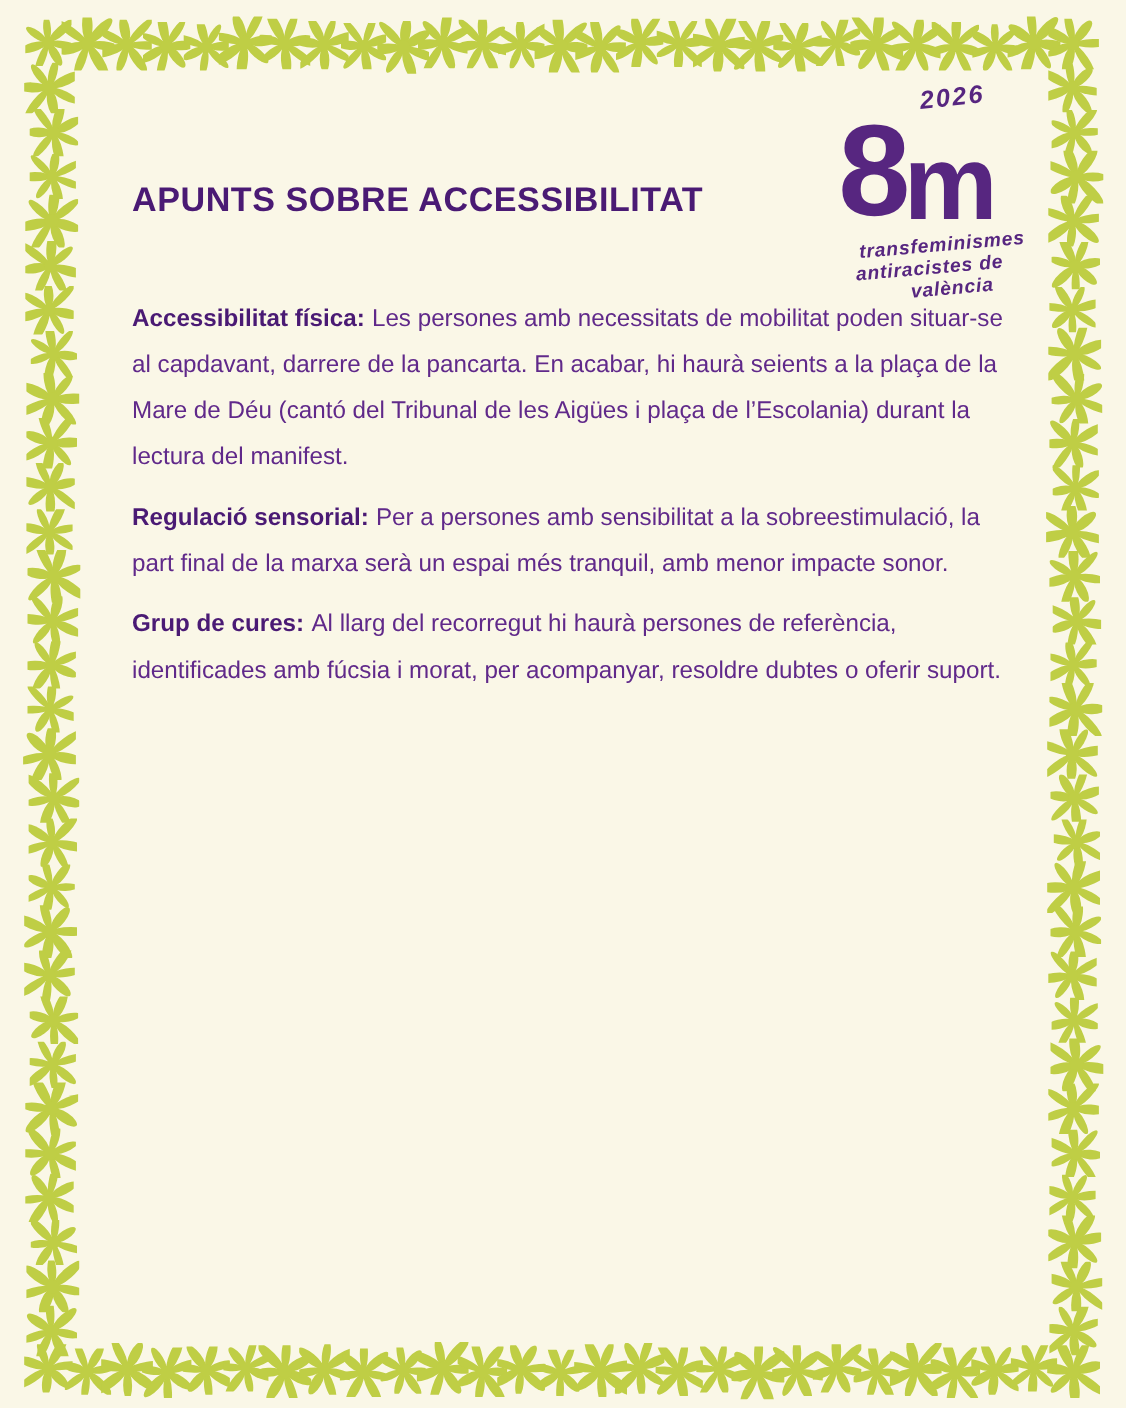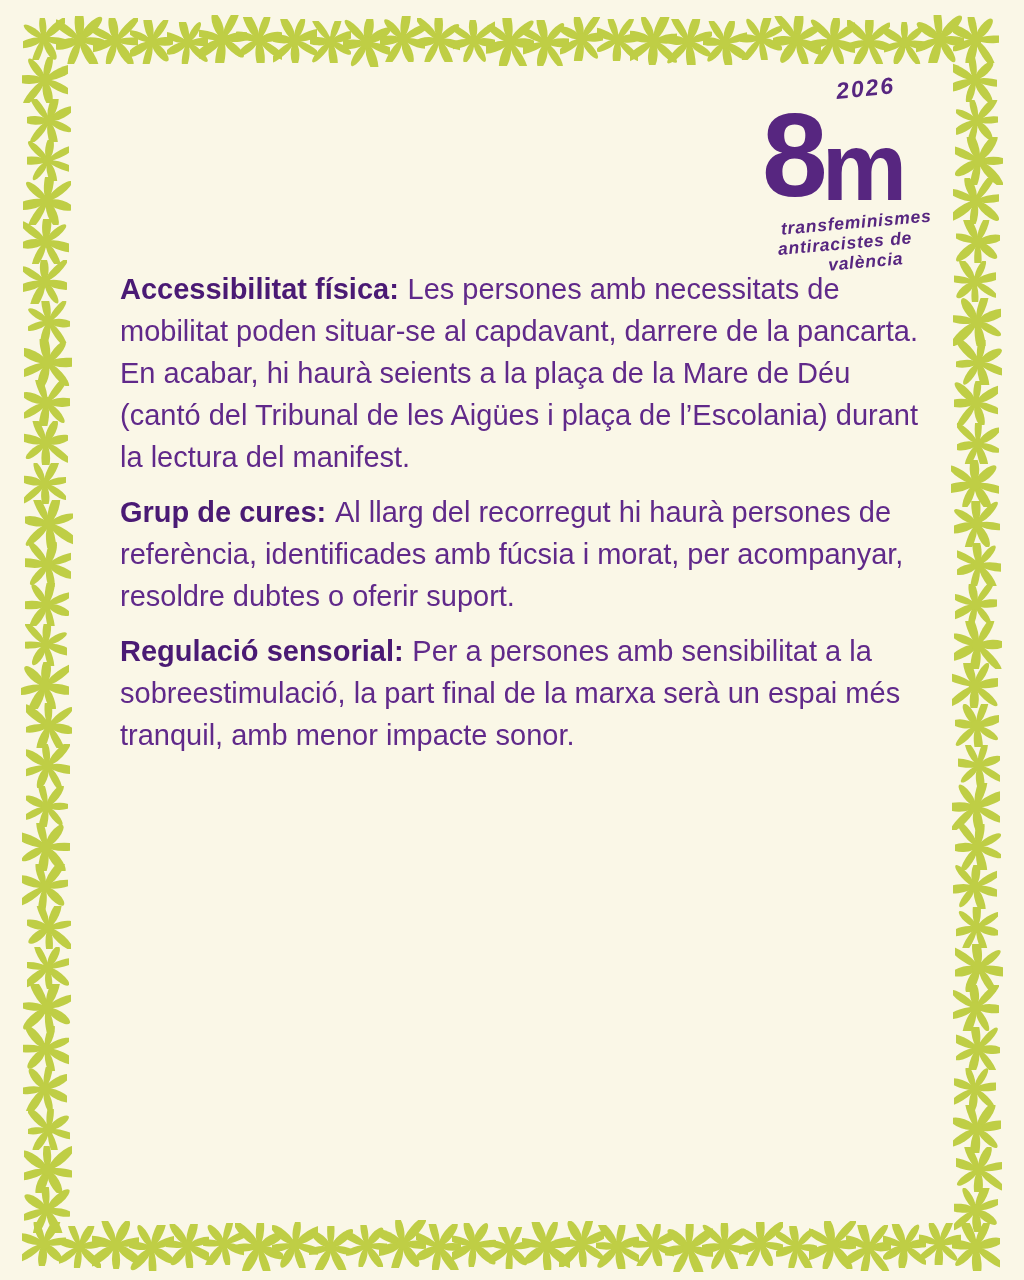--- a/index.html
+++ b/index.html
@@ -28,21 +28,21 @@
     font-size:31px;
     font-weight:700;
     letter-spacing:0.5px;
     color:var(--c-title);
   }
   .content{
     position:absolute;
     left:120px;
     top:268px;
     width:798px;
-    font-size:29px;
+    font-size:22px;
     line-height:42px;
     color:var(--c-body);
   }
   .para{margin:0 0 13px 0;}
   .para .lead{
     font-weight:700;
     color:var(--c-lead);
     margin-right:0.3em;
   }
   .logo{
@@ -1461,20 +1461,21 @@
         <span class="logo-m">m</span>
       </span>
     </div>
     <div class="logo-tagline">
       <div>transfeminismes</div>
       <div>antiracistes de</div>
       <div>valència</div>
     </div>
   </div>
 
+  <h1 class="title">APUNTS SOBRE ACCESSIBILITAT</h1>
 
   <div class="content">
     <p class="para"><strong class="lead">Accessibilitat física:</strong><span>Les persones amb necessitats de mobilitat poden situar-se al capdavant, darrere de la pancarta. En acabar, hi haurà seients a la plaça de la Mare de Déu (cantó del Tribunal de les Aigües i plaça de l’Escolania) durant la lectura del manifest.</span></p>
+    <p class="para"><strong class="lead">Regulació sensorial:</strong><span>Per a persones amb sensibilitat a la sobreestimulació, la part final de la marxa serà un espai més tranquil, amb menor impacte sonor.</span></p>
     <p class="para"><strong class="lead">Grup de cures:</strong><span>Al llarg del recorregut hi haurà persones de referència, identificades amb fúcsia i morat, per acompanyar, resoldre dubtes o oferir suport.</span></p>
-    <p class="para"><strong class="lead">Regulació sensorial:</strong><span>Per a persones amb sensibilitat a la sobreestimulació, la part final de la marxa serà un espai més tranquil, amb menor impacte sonor.</span></p>
   </div>
 
 </div>
 
 </body></html>

